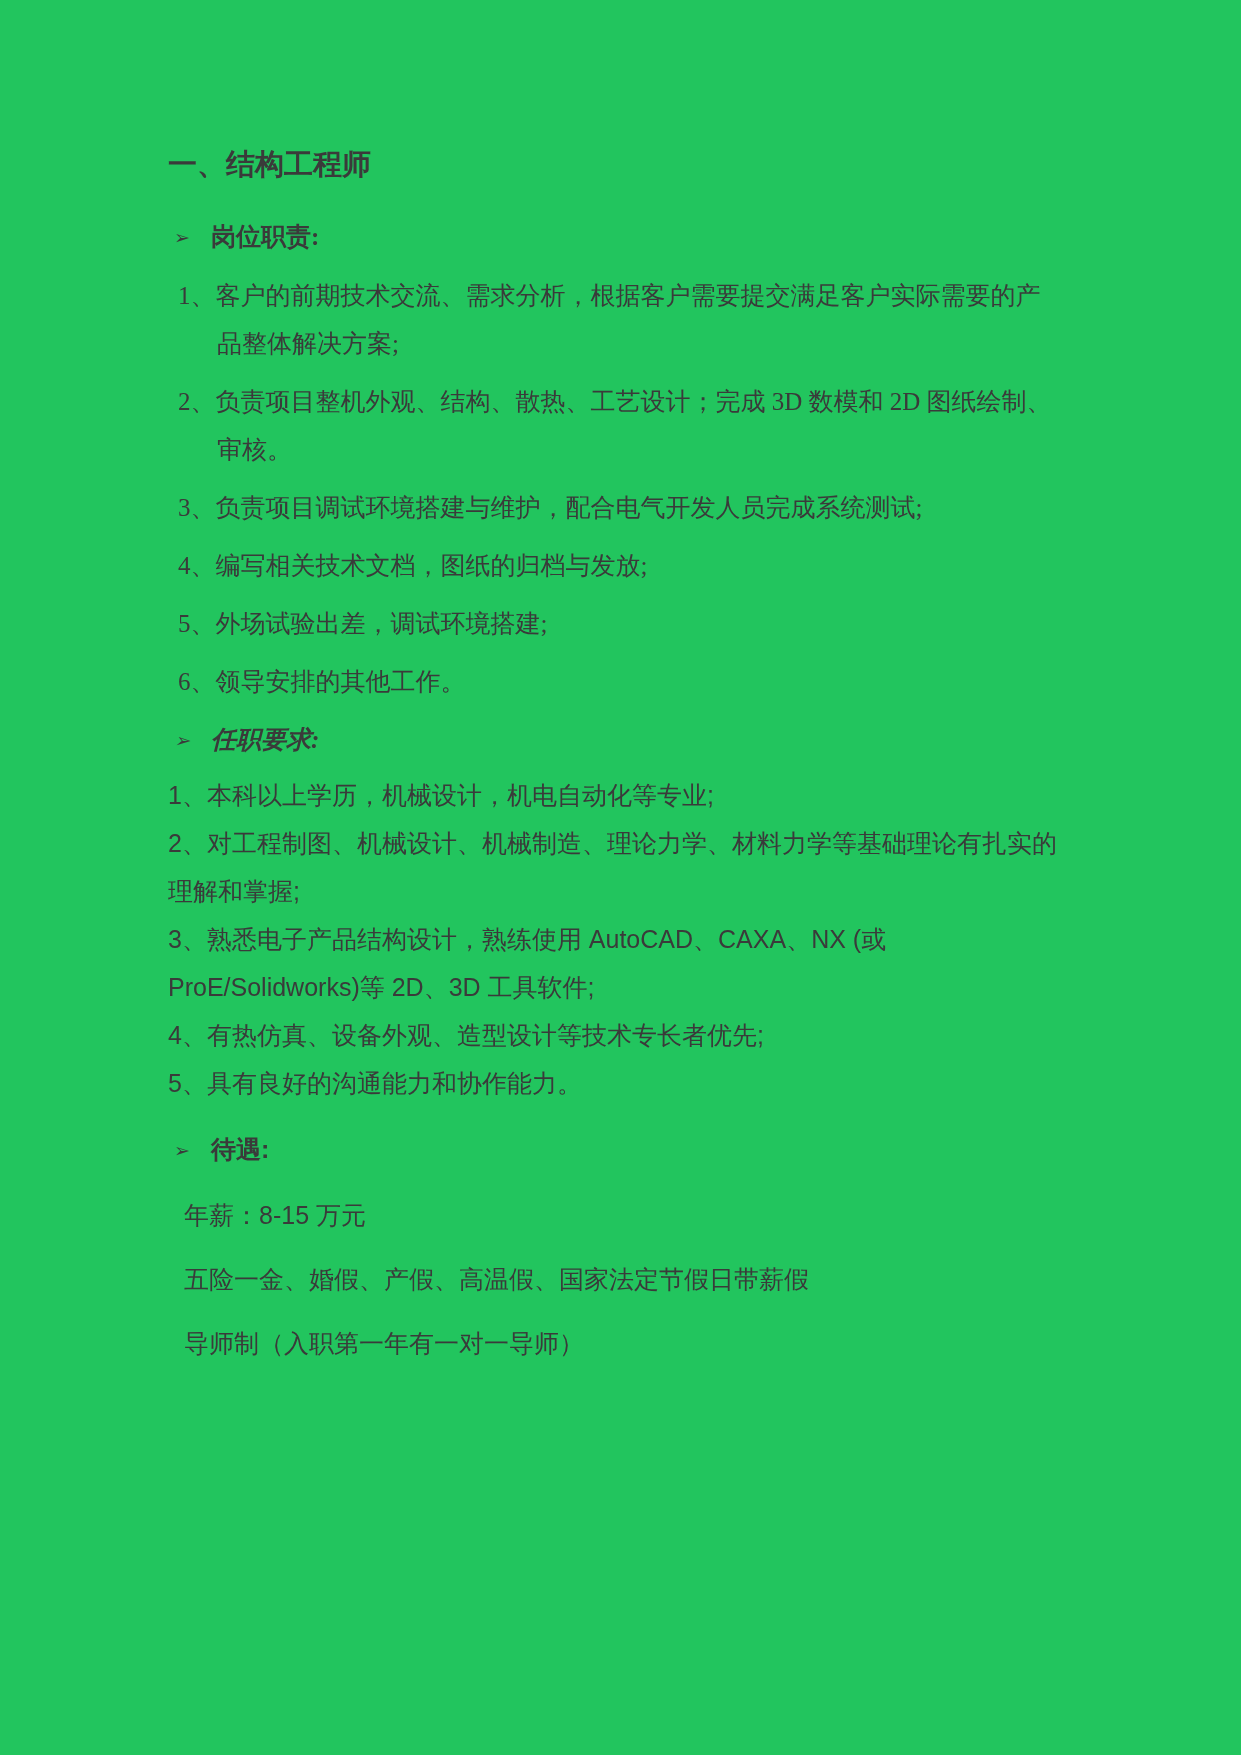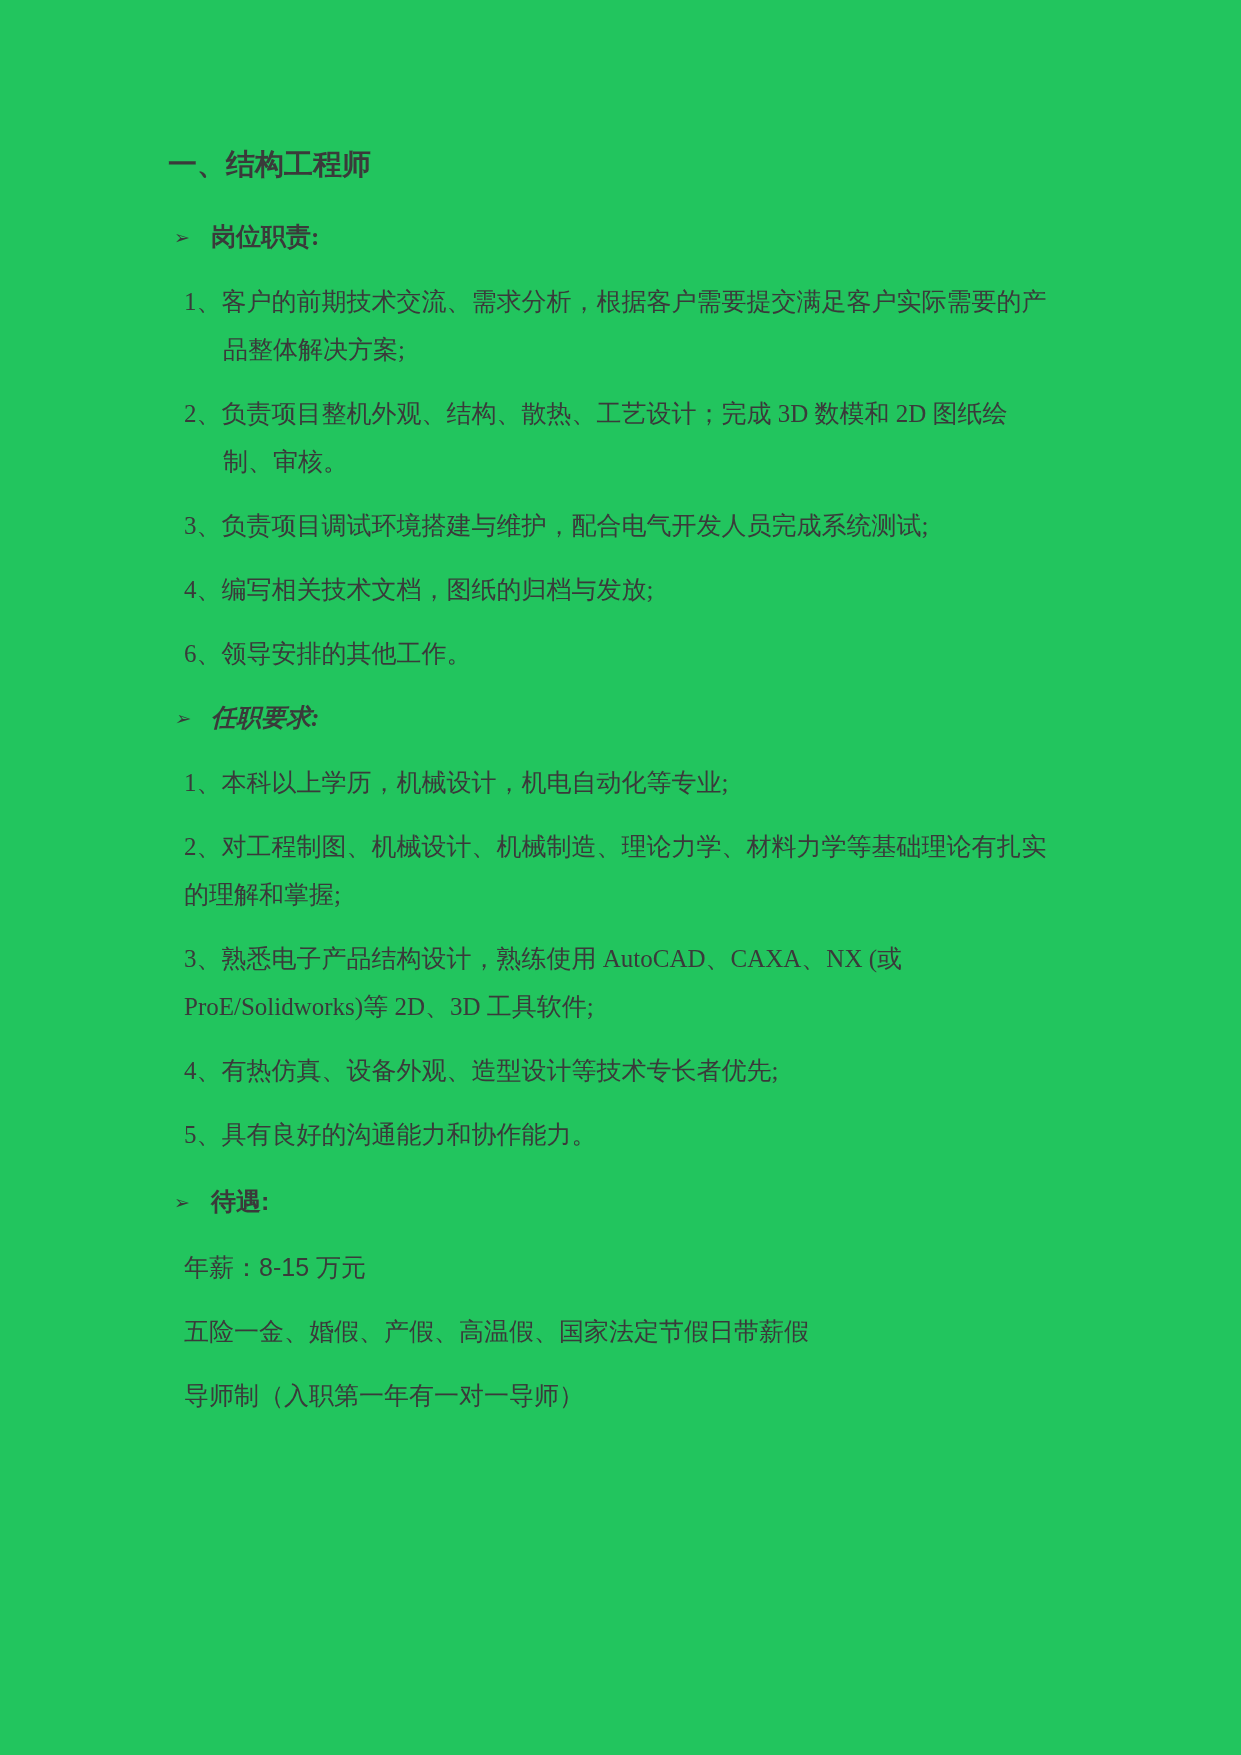--- a/index.html
+++ b/index.html
@@ -39,29 +39,29 @@
     display: inline-block;
     width: 37px;
     font-size: 19px;
     font-weight: normal;
     vertical-align: 1px;
   }
   .num-item {
     font-family: "Liberation Serif", "DejaVu Serif", serif;
     font-size: 25px;
     line-height: 48px;
-    margin: 16px;
+    margin: 10px;
     padding-left: 39px;
     text-indent: -39px;
   }
   .plain-item {
-    font-family: Liberation Serif, serif;
+    font-family: Liberation Sans, sans-serif;
     font-size: 25px;
     line-height: 48px;
-    margin: 16px;
+    margin: 0;
   }
   .heading-requirements { margin-top: 6px; font-style: italic; }
   .heading-benefits {
     margin-top: 18px;
     font-family: "Liberation Sans", "DejaVu Sans", sans-serif;
   }
   .benefit {
     font-family: "Liberation Sans", "DejaVu Sans", sans-serif;
     font-size: 25px;
     line-height: 48px;
@@ -75,20 +75,21 @@
   <div class="content">
 
     <h1 class="doc-title">一、结构工程师</h1>
 
     <p class="heading-row"><span class="bullet">➢</span><span class="heading-text">岗位职责:</span></p>
 
     <p class="num-item"><span>1、</span><span>客户的前期技术交流、需求分析，根据客户需要提交满足客户实际需要的产品整体解决方案;</span></p>
     <p class="num-item"><span>2、</span><span>负责项目整机外观、结构、散热、工艺设计；完成 3D 数模和 2D 图纸绘制、审核。</span></p>
     <p class="num-item"><span>3、</span><span>负责项目调试环境搭建与维护，配合电气开发人员完成系统测试;</span></p>
     <p class="num-item"><span>4、</span><span>编写相关技术文档，图纸的归档与发放;</span></p>
+    <p class="num-item"><span>5、</span><span>外场试验出差，调试环境搭建;</span></p>
     <p class="num-item"><span>6、</span><span>领导安排的其他工作。</span></p>
 
     <p class="heading-row heading-requirements"><span class="bullet">➢</span><span class="heading-text">任职要求:</span></p>
 
     <p class="plain-item">1、本科以上学历，机械设计，机电自动化等专业;</p>
     <p class="plain-item">2、对工程制图、机械设计、机械制造、理论力学、材料力学等基础理论有扎实的理解和掌握;</p>
     <p class="plain-item">3、熟悉电子产品结构设计，熟练使用 AutoCAD、CAXA、NX (或 ProE/Solidworks)等 2D、3D 工具软件;</p>
     <p class="plain-item">4、有热仿真、设备外观、造型设计等技术专长者优先;</p>
     <p class="plain-item">5、具有良好的沟通能力和协作能力。</p>
 

